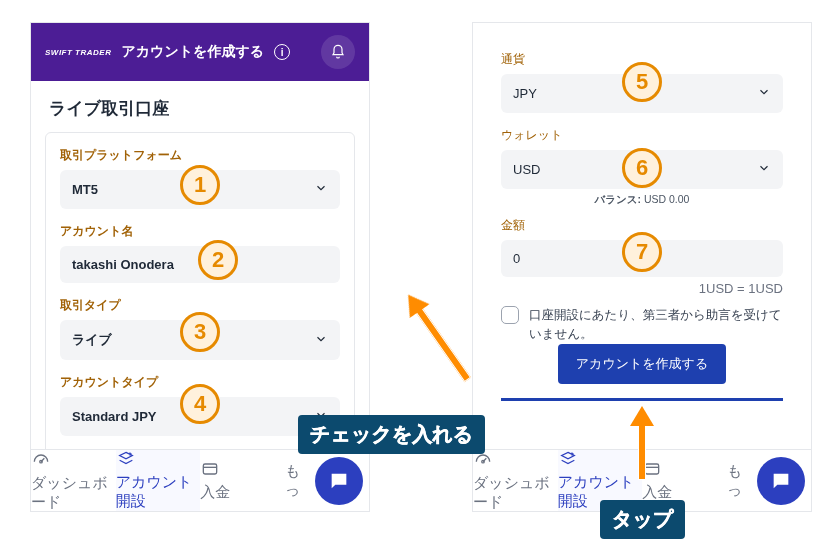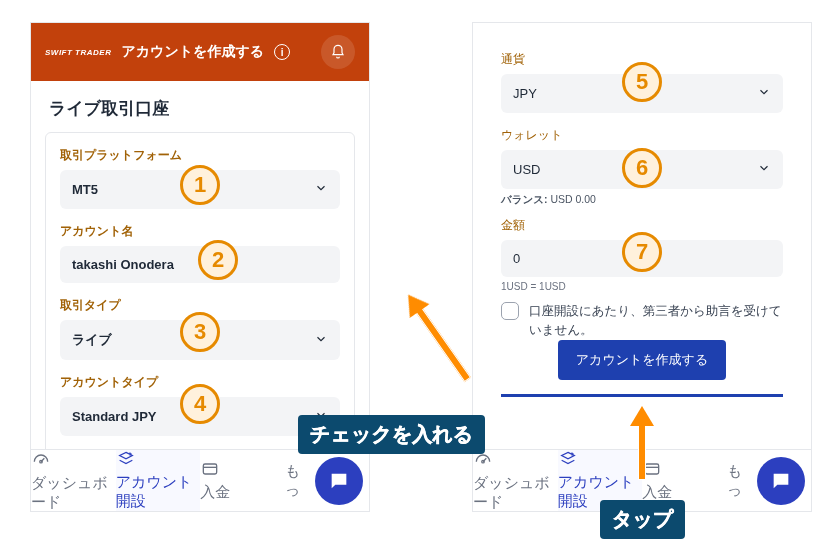--- a/index.html
+++ b/index.html
@@ -2,38 +2,38 @@
 <html><head>
 <meta charset="utf-8">
 <style>
 * { margin: 0; padding: 0; box-sizing: border-box; font-family: -apple-system, BlinkMacSystemFont, "Segoe UI", "Hiragino Sans", "Hiragino Kaku Gothic ProN", Meiryo, sans-serif; }
 body { width: 840px; height: 560px; background: #fff; position: relative; }
 
 .phone { position: absolute; width: 340px; height: 490px; background: #fff; border: 1px solid #e5e7eb; overflow: hidden; }
 .phone-left { left: 30px; top: 22px; }
 .phone-right { left: 472px; top: 22px; }
 
-.topbar { background: #c2410c; color: #fff; display: flex; align-items: center; padding: 12px 14px; gap: 10px; }
+.topbar { background: #4c1d95; color: #fff; display: flex; align-items: center; padding: 12px 14px; gap: 10px; }
 .brand { font-size: 8px; font-weight: 700; letter-spacing: 0.5px; font-style: italic; }
 .top-title { font-size: 14px; font-weight: 600; flex: 0 0 auto; }
 .info-badge { width: 16px; height: 16px; border: 1.5px solid #fff; border-radius: 50%; display: inline-flex; align-items: center; justify-content: center; font-size: 10px; font-weight: 700; }
 .bell-wrap { margin-left: auto; width: 34px; height: 34px; border-radius: 50%; background: rgba(255,255,255,0.12); display: flex; align-items: center; justify-content: center; }
 .bell-wrap svg { width: 16px; height: 16px; fill: none; stroke: #fff; stroke-width: 1.8; }
 
 .section-title { font-size: 17px; font-weight: 600; color: #1f2937; padding: 16px 18px 12px; }
 
 .form-area { padding: 0 14px; }
 .form-box { border: 1px solid #e5e7eb; border-radius: 6px; padding: 14px 14px 4px; font-weight: bold; }
 .form-box-right { padding: 14px 14px 4px; }
 .field-label { font-size: 12px; color: #a16207; margin-bottom: 6px; }
 .field-input { background: #f3f4f6; border-radius: 6px; padding: 11px 12px; font-size: 13px; color: #1f2937; display: flex; align-items: center; justify-content: space-between; margin-bottom: 14px; }
 .field-input .chev svg { width: 14px; height: 14px; stroke: #1f2937; stroke-width: 2; fill: none; }
-.balance-line { text-align: left; font-size: 10.5px; color: #4b5563; margin-top: -10px; margin-bottom: 10px; }
+.balance-line { text-align: center; font-size: 10.5px; color: #4b5563; margin-top: -10px; margin-bottom: 10px; }
 .balance-line b { font-weight: 700; }
-.rate-line { text-align: left; font-size: 10px; color: #6b7280; margin-top: -10px; margin-bottom: 10px; }
+.rate-line { text-align: right; font-size: 13px; color: #6b7280; margin-top: -10px; margin-bottom: 10px; }
 
 .checkbox-row { display: flex; align-items: flex-start; gap: 10px; margin-top: 6px; }
 .checkbox { width: 18px; height: 18px; border: 1.5px solid #9ca3af; border-radius: 5px; flex: 0 0 auto; background: #fff; }
 .checkbox-text { font-size: 12.5px; color: #374151; line-height: 1.5; }
 
 .primary-btn { background: #1e40af; color: #fff; font-size: 13px; font-weight: 500; padding: 11px 18px; border-radius: 4px; display: block; margin: 0 auto 10px; width: fit-content; }
 
 .bottom-line { height: 3px; background: #1e40af; margin: 0 14px; }
 
 .tabbar { position: absolute; left: 0; right: 0; bottom: 0; height: 62px; border-top: 1px solid #e5e7eb; background: #fff; display: flex; align-items: center; }

